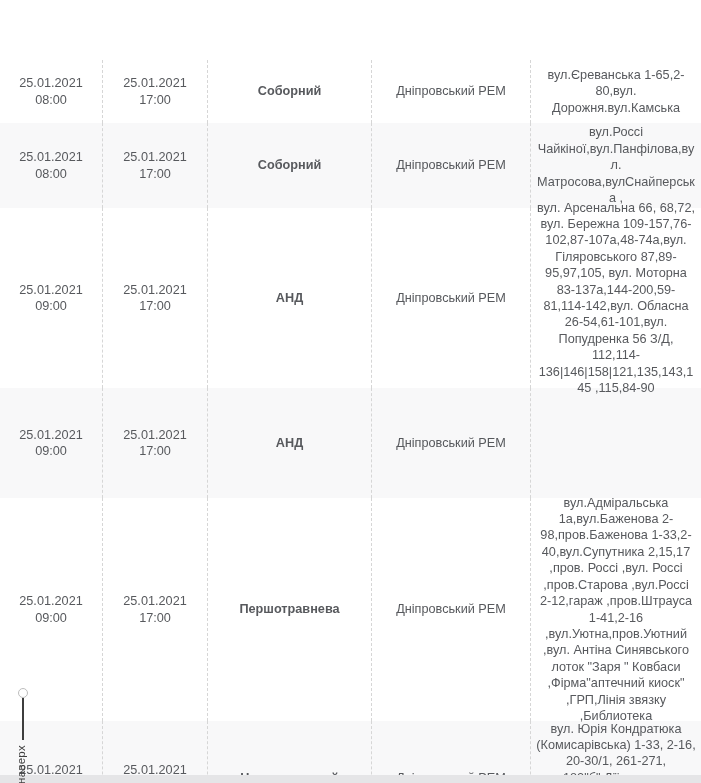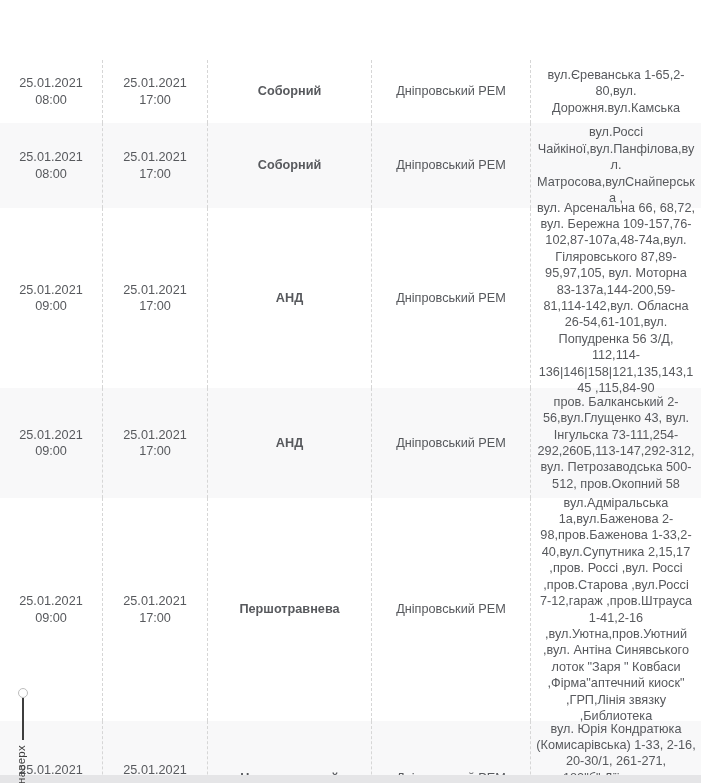--- a/index.html
+++ b/index.html
@@ -126,29 +126,28 @@
       <div class="t-cell c-district">АНД</div>
       <div class="t-cell c-rem">Дніпровський РЕМ</div>
       <div class="t-cell c-streets">вул. Арсенальна 66, 68,72, вул. Бережна 109-157,76-102,87-107а,48-74а,вул. Гіляровського 87,89-95,97,105, вул. Моторна 83-137а,144-200,59-81,114-142,вул. Обласна 26-54,61-101,вул. Попудренка 56 З/Д, 112,114-136|146|158|121,135,143,145 ,115,84-90</div>
     </div>
 
     <div class="t-row alt" style="height: 110px;">
       <div class="t-cell c-start">25.01.2021 09:00</div>
       <div class="t-cell c-end">25.01.2021 17:00</div>
       <div class="t-cell c-district">АНД</div>
       <div class="t-cell c-rem">Дніпровський РЕМ</div>
-      <div class="t-cell c-streets">пров. Балканський 2-56,вул.Глущенко 43, вул. Інгульска 73-111,254-292,260Б,113-147,292-312, вул. Петрозаводська 500-512, пров.Окопний 58</div>
     </div>
 
     <div class="t-row" style="height: 223px;">
       <div class="t-cell c-start">25.01.2021 09:00</div>
       <div class="t-cell c-end">25.01.2021 17:00</div>
       <div class="t-cell c-district">Першотравнева</div>
       <div class="t-cell c-rem">Дніпровський РЕМ</div>
-      <div class="t-cell c-streets">вул.Адміральська 1а,вул.Баженова 2-98,пров.Баженова 1-33,2-40,вул.Супутника 2,15,17 ,пров. Россі ,вул. Россі ,пров.Старова ,вул.Россі 7-12,гараж ,пров.Штрауса 1-41,2-16 ,вул.Уютна,пров.Уютний ,вул. Антіна Синявського лоток "Заря " Ковбаси ,Фірма"аптечний киоск" ,ГРП,Лінія звязку ,Библиотека</div>
+      <div class="t-cell c-streets">вул.Адміральська 1а,вул.Баженова 2-98,пров.Баженова 1-33,2-40,вул.Супутника 2,15,17 ,пров. Россі ,вул. Россі ,пров.Старова ,вул.Россі 2-12,гараж ,пров.Штрауса 1-41,2-16 ,вул.Уютна,пров.Уютний ,вул. Антіна Синявського лоток "Заря " Ковбаси ,Фірма"аптечний киоск" ,ГРП,Лінія звязку ,Библиотека</div>
     </div>
 
     <div class="t-row alt" style="height: 114px;">
       <div class="t-cell c-start">25.01.2021 09:00</div>
       <div class="t-cell c-end">25.01.2021 17:00</div>
       <div class="t-cell c-district">Новокодацький</div>
       <div class="t-cell c-rem">Дніпровський РЕМ</div>
       <div class="t-cell c-streets">вул. Юрія Кондратюка (Комисарівська) 1-33, 2-16, 20-30/1, 261-271, 182"б",Діївка, вул. Першотравнева 2-46, 3-25, 33-45,вул.Писемського 1,вул. Гайдамацька 1-33</div>
     </div>
   </div>

